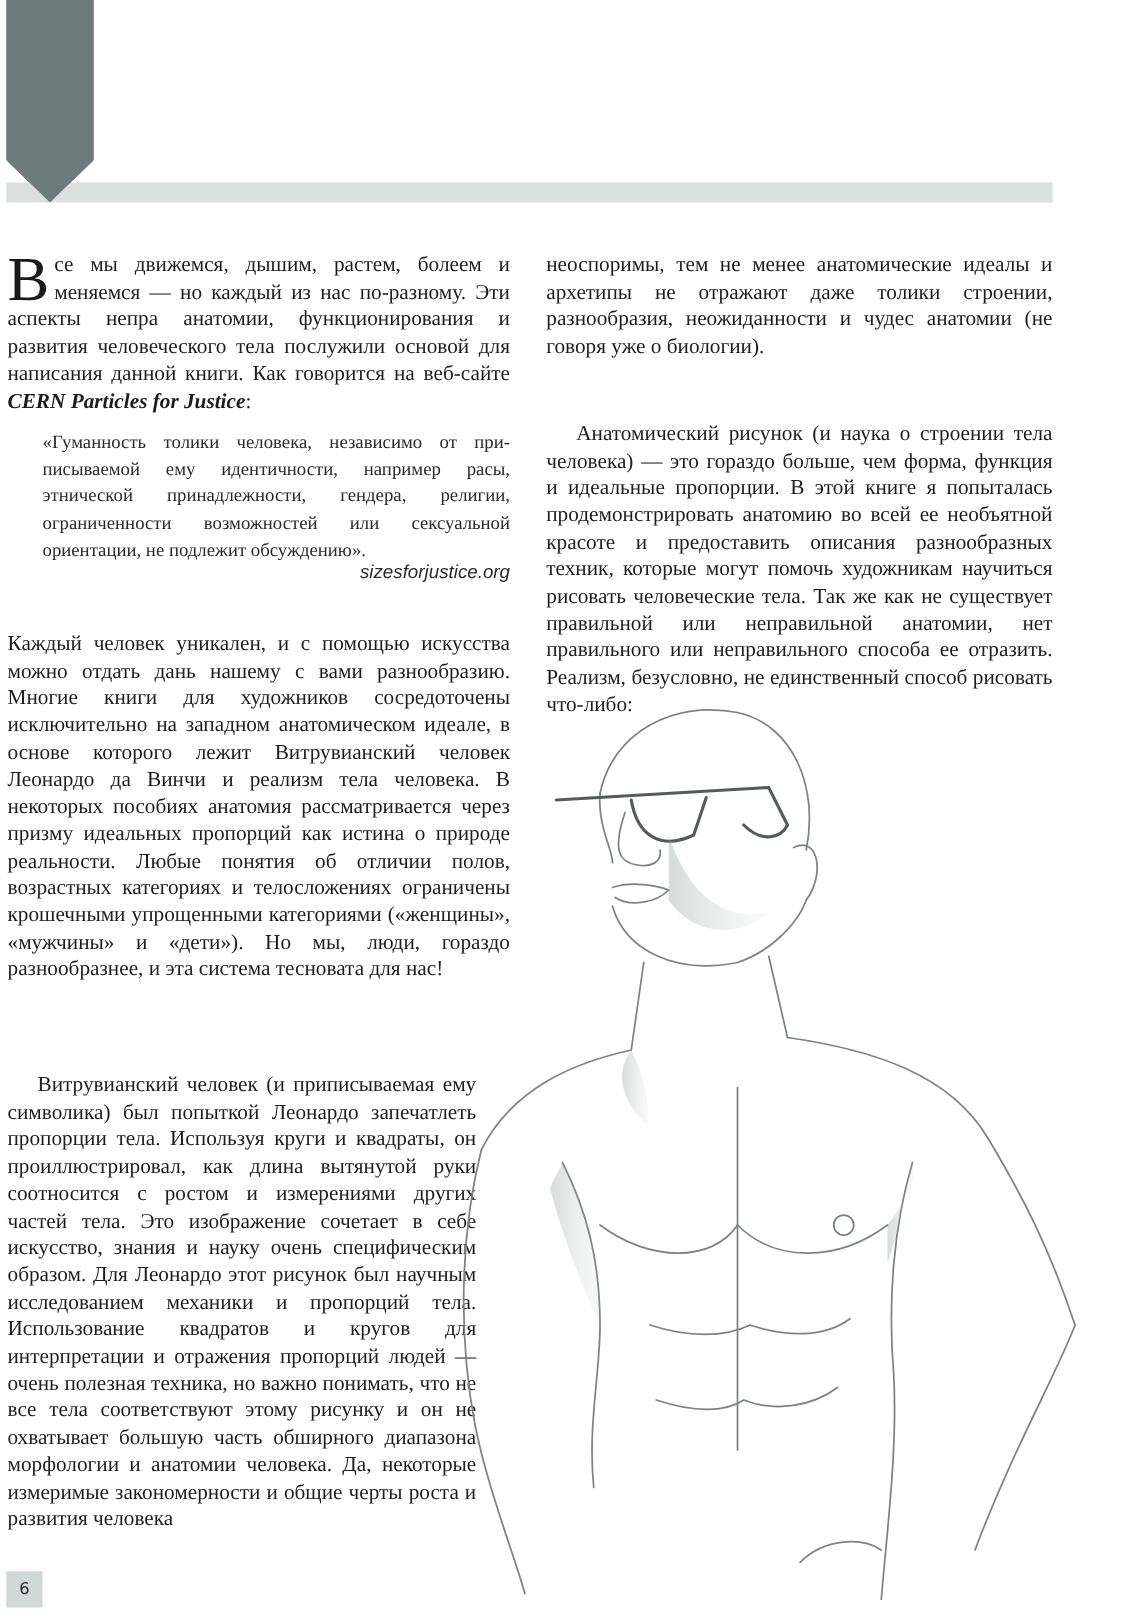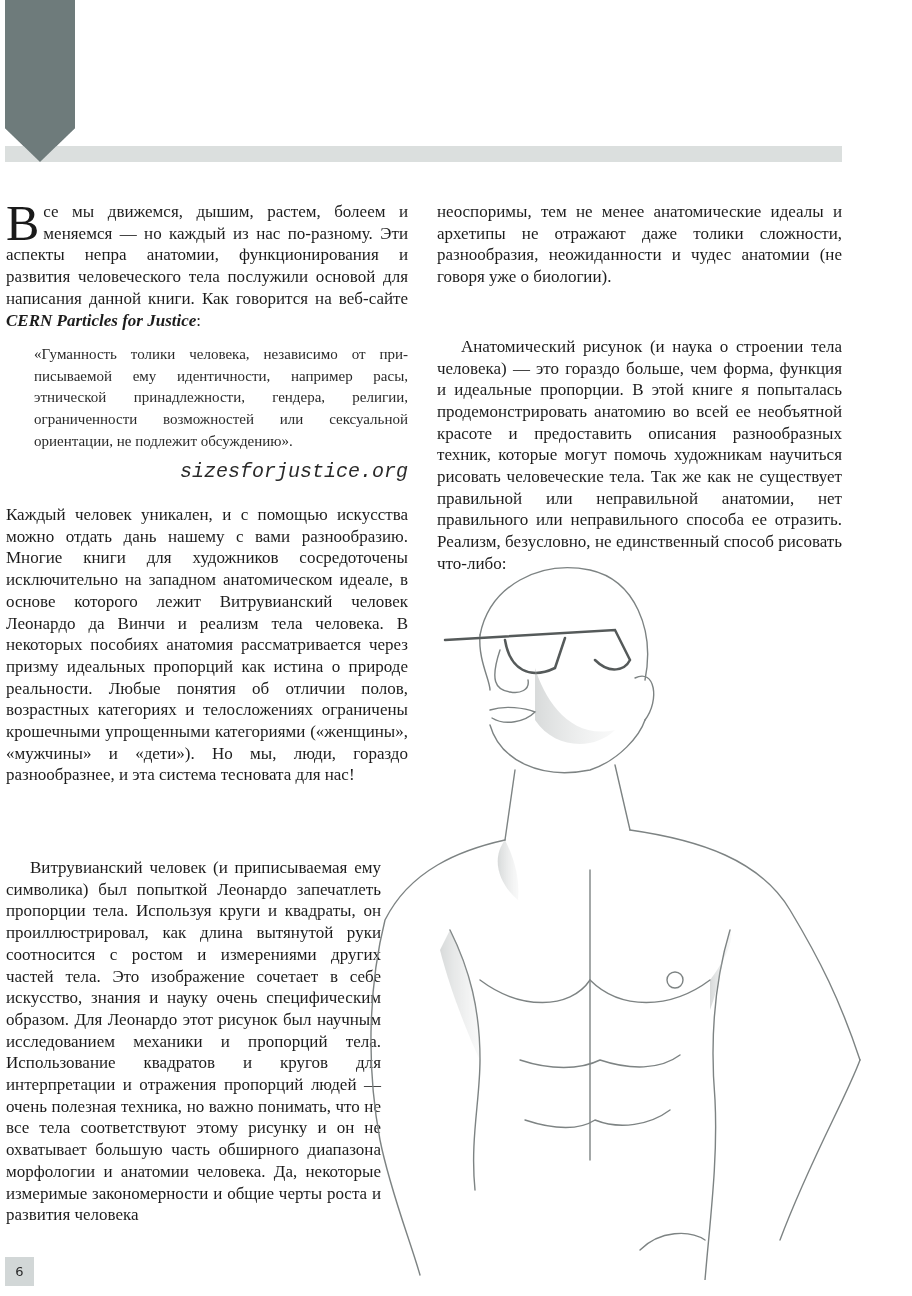--- a/index.html
+++ b/index.html
@@ -18,22 +18,22 @@
     .col-left { position: absolute; left: 6px; top: 201px; width: 402px; }
     .col-right { position: absolute; left: 437px; top: 201px; width: 405px; }
     .col-left-narrow { position: absolute; left: 6px; top: 809px; width: 375px; }
     p { margin: 0; }
     .indent { text-indent: 24px; margin-top: 48px; }
     .dropcap { float: left; font-family: "Liberation Serif", serif; font-size: 50px; line-height: 40px; margin: 2px 4px 0 0; color: #1a1a1a; }
     .italic { font-style: italic; font-weight: bold; }
 
     .quote { position: absolute; left: 34px; top: 344px; width: 374px;
       font-family: "Liberation Serif", serif; font-size: 15px; line-height: 21.7px; color: #2a2a2a; text-align: justify; }
-    .quote-source { position: absolute; left: 34px; top: 460px; width: 374px; text-align: right;
-      font-family: Liberation Mono, monospace; font-style: italic; font-size: 20px; color: #2a2a2a; }
+    .quote-source { position: absolute; left: 34px; top: 449px; width: 374px; text-align: right;
+      font-family: Liberation Sans, sans-serif; font-style: italic; font-size: 15px; color: #2a2a2a; }
 
     .col-left-2 { position: absolute; left: 6px; top: 504px; width: 402px; }
 
     
     .illustration { position: absolute; left: 340px; top: 540px; width: 572px; height: 740px; }
 
     
     .page-num { position: absolute; left: 5px; top: 1257px; width: 29px; height: 29px; background: #d2d7d7;
       font-family: "DejaVu Sans", sans-serif; font-size: 13px; color: #2a2a2a; display: flex; align-items: center; justify-content: center; }
   </style>
@@ -56,21 +56,21 @@
   </div>
 
   <blockquote class="quote" style="margin:0">«Гуманность толики человека, независимо от при­писываемой ему идентичности, например расы, этнической принадлежности, гендера, религии, ограниченности возможностей или сексуальной ориентации, не подлежит обсуждению».</blockquote>
   <div class="quote-source">sizesforjustice.org</div>
 
   <p class="col-left-2 txt">Каждый человек уникален, и с помощью искусства можно отдать дань нашему с вами разнообразию. Многие книги для художников сосредоточены исключительно на западном анатомическом идеа­ле, в основе которого лежит Витрувианский чело­век Леонардо да Винчи и реализм тела человека. В некоторых пособиях анатомия рассматривается через призму идеальных пропорций как истина о природе реальности. Любые понятия об отличии полов, возрастных категориях и телосложениях ограничены крошечными упрощенными категори­ями («женщины», «мужчины» и «дети»). Но мы, люди, гораздо разнообразнее, и эта система тесно­вата для нас!</p>
 
   <p class="col-left-narrow txt indent">Витрувианский человек (и приписывае­мая ему символика) был попыткой Леонар­до запечатлеть пропорции тела. Исполь­зуя круги и квадраты, он проиллюстри­ровал, как длина вытянутой руки соотносится с ростом и измерениями других частей тела. Это изображение сочетает в себе искусство, знания и нау­ку очень специфическим образом. Для Леонардо этот рисунок был научным исследованием механики и пропорций тела. Использование квадратов и кру­гов для интерпретации и отражения пропорций людей — очень полезная тех­ника, но важно понимать, что не все тела соответствуют этому рисунку и он не охватывает большую часть обширного диа­пазона морфологии и анатомии человека. Да, некоторые измеримые закономерности и общие черты роста и развития человека</p>
 
   <div class="col-right txt">
-    <p>неоспоримы, тем не менее анатомические идеалы и архетипы не отражают даже толики сложности, разнообразия, неожиданности и чудес анатомии (не говоря уже о биологии).</p>
+    <p>неоспоримы, тем не менее анатомические идеалы и архетипы не отражают даже толики строении, разнообразия, неожиданности и чудес анатомии (не говоря уже о биологии).</p>
     <p class="indent">Анатомический рисунок (и наука о строении тела человека) — это гораздо больше, чем форма, функция и идеальные пропорции. В этой книге я попыталась продемонстрировать анатомию во всей ее необъятной красоте и предоставить описа­ния разнообразных техник, которые могут помочь художникам научиться рисовать человеческие тела. Так же как не существует правильной или непра­вильной анатомии, нет правильного или непра­вильного способа ее отразить. Реализм, безуслов­но, не единственный способ рисовать что-либо:</p>
   </div>
 
   <svg class="illustration" viewBox="0 0 572 740">
     <defs>
       <linearGradient id="shade" x1="0" y1="0" x2="1" y2="0">
         <stop offset="0" stop-color="#9aa0a0" stop-opacity="0.7"></stop>
         <stop offset="1" stop-color="#c8cccc" stop-opacity="0.2"></stop>
       </linearGradient>
     </defs>

